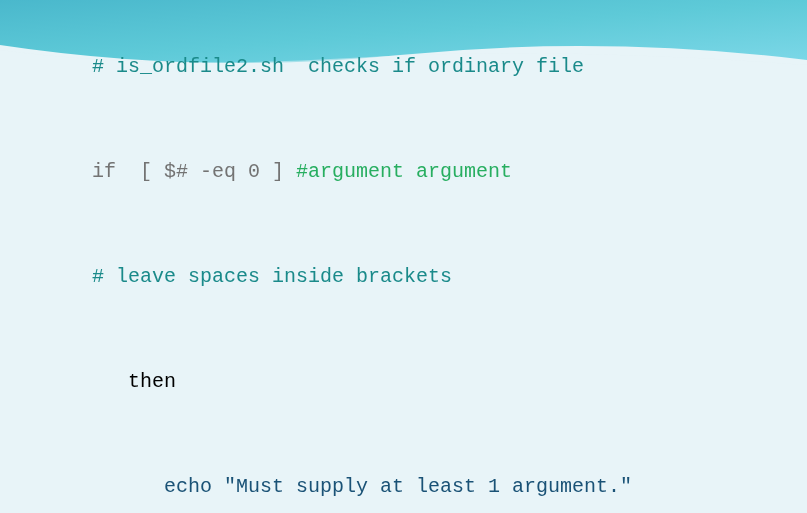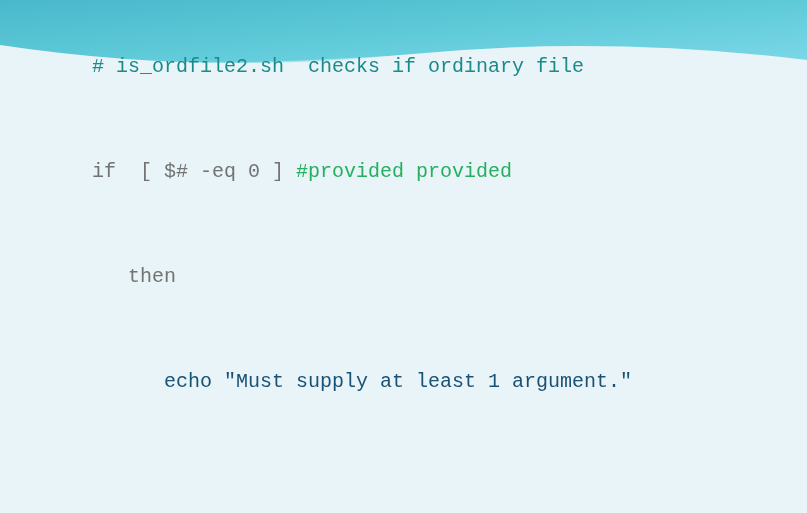--- a/index.html
+++ b/index.html
@@ -74,23 +74,26 @@
 
       <path d="M0,50 Q150,70 350,58 Q550,46 807,65 L807,80 L0,80 Z" fill="#e8f4f8" opacity="0.5"></path>
     </svg>
   </div>
 
   <div class="code-area">
     <span class="line" style="color:#1a8a8a;">
       <span style="color:#1a8a8a;"># is_ordfile2.sh  checks if ordinary file</span>
     </span>
     <span class="line">
-      <span style="color:#737373;">if  [ $# -eq 0 ] </span><span style="color:#27ae60;">#provided provided</span>
+      <span style="color:#737373;">if  [ $# -eq 0 ] </span><span style="color:#27ae60;">#argument argument</span>
     </span>
     <span class="line">
-      <span style="color:#737373;">   then</span>
+      <span style="color:#1a8a8a;"># leave spaces inside brackets</span>
+    </span>
+    <span class="line">
+      <span style="color:#000000;">   then</span>
     </span>
     <span class="line">
       <span style="color:#1a5276;">      echo "Must supply at least 1 argument."</span>
     </span>
 
   </div>
 </div>
 
 </body></html>

